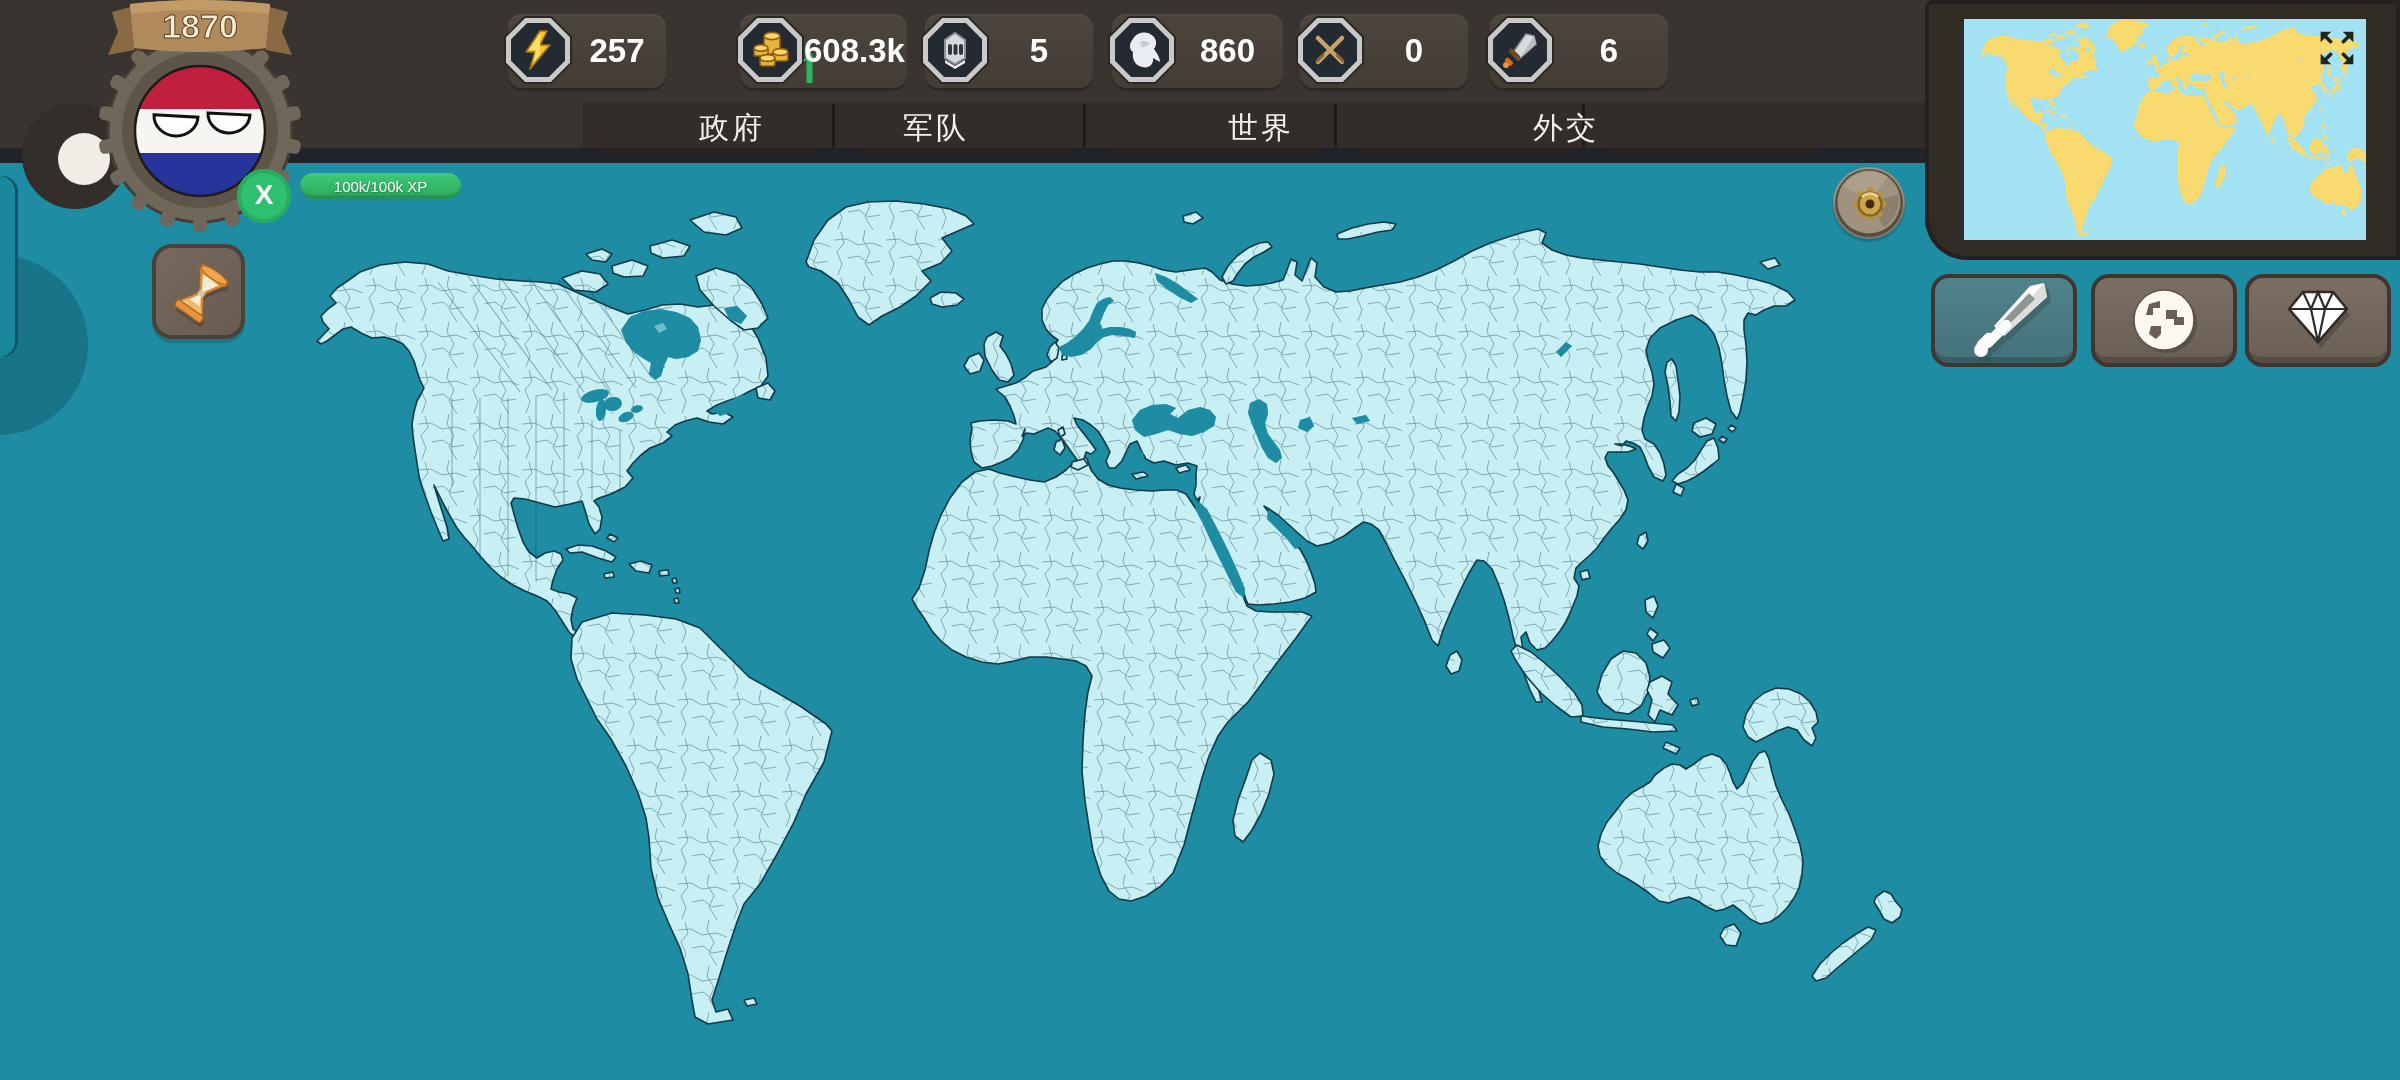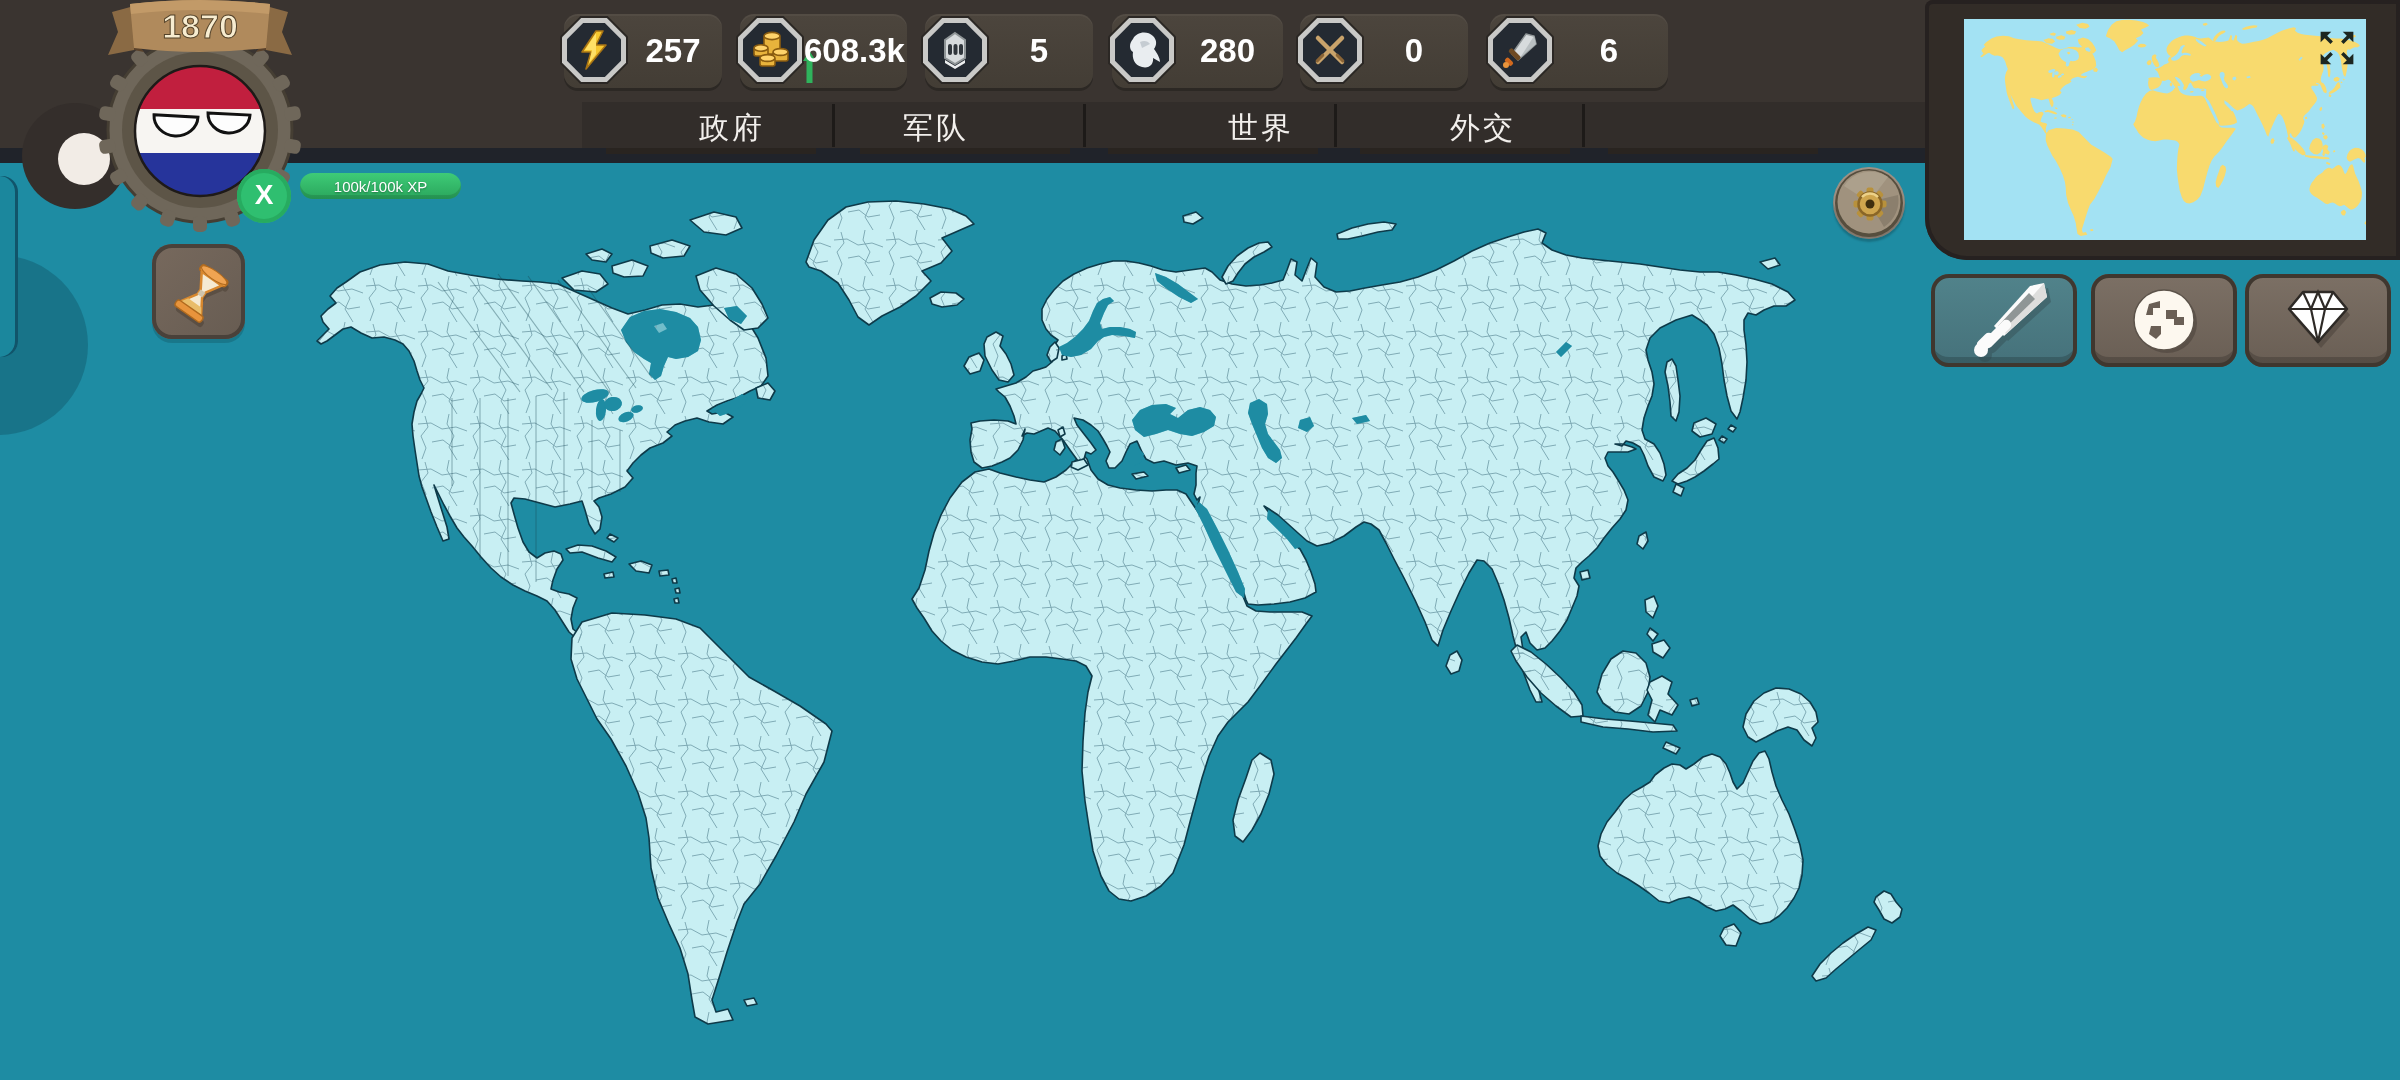--- a/index.html
+++ b/index.html
@@ -169,27 +169,27 @@
 <div class="abs" id="topbar"></div>
 <div class="abs" id="tabstrip"></div>
 <div class="abs" id="darkstrip"></div>
 <div class="abs tabdiv" style="left:832px"></div>
 <div class="abs tabdiv" style="left:1083px"></div>
 <div class="abs tabdiv" style="left:1334px"></div>
 <div class="abs tabdiv" style="left:1582px"></div>
 <div class="abs tabtxt" style="left:632px">政府</div>
 <div class="abs tabtxt" style="left:836px">军队</div>
 <div class="abs tabtxt" style="left:1161px">世界</div>
-<div class="abs tabtxt" style="left:1383px">外交</div>
+<div class="abs tabtxt" style="left:1466px">外交</div>
 <div class="abs cellshadow" style="left:606px;width:210px"></div>
 <div class="abs cellshadow" style="left:860px;width:210px"></div>
 <div class="abs cellshadow" style="left:1108px;width:210px"></div>
 <div class="abs cellshadow" style="left:1360px;width:210px"></div>
 <div class="abs cellshadow" style="left:1608px;width:210px"></div>
-<div class="abs pill" style="left:564px;width:158px">
+<div class="abs pill" style="left:508px;width:158px">
 <div class="octo" style="position:absolute;left:-4px;top:2px">
 <div class="oc" style="left:0;top:0;width:68px;height:68px;background:#2b2724"></div>
 <div class="oc" style="left:2px;top:2px;width:64px;height:64px;background:#c9c9c7"></div>
 <div class="oc" style="left:7px;top:7px;width:54px;height:54px;background:#242a32"></div>
 <div style="position:absolute;left:12px;top:12px;width:44px;height:44px"><svg width="44" height="44" viewBox="0 0 44 44">
             <path d="M24,3 L10,24 L19,24 L14,41 L34,17 L24,17 L31,3 Z" fill="#f6c62e" stroke="#a87414" stroke-width="1.6" stroke-linejoin="round"></path>
             <path d="M24,5 L13,22 L20,22 L17,35 L24,26 Z" fill="#ffe066"></path>
           </svg></div>
 </div>
 <div class="pilltxt" style="position:absolute;left:64px;width:90px">257</div>
@@ -235,21 +235,21 @@
 <div class="abs pill" style="left:1112px;width:171px">
 <div class="octo" style="position:absolute;left:-4px;top:2px">
 <div class="oc" style="left:0;top:0;width:68px;height:68px;background:#2b2724"></div>
 <div class="oc" style="left:2px;top:2px;width:64px;height:64px;background:#c9c9c7"></div>
 <div class="oc" style="left:7px;top:7px;width:54px;height:54px;background:#242a32"></div>
 <div style="position:absolute;left:12px;top:12px;width:44px;height:44px"><svg width="44" height="44" viewBox="0 0 44 44">
             <path d="M13,11 C16,4 27,2 33,8 C37,12 37,17 34,21 C37,25 40,30 40,34 L33,30 C34,36 29,41 22,39 C14,37 12,30 13,24 C9,22 9,15 13,11 Z" fill="#e9edf0"></path>
             <path d="M20,14 C24,12 28,13 30,16 L22,20 Z" fill="#c5ccd2"></path>
           </svg></div>
 </div>
-<div class="pilltxt" style="position:absolute;left:64px;width:103px">280</div>
+<div class="pilltxt" style="position:absolute;left:64px;width:103px">860</div>
 </div>
 <div class="abs pill" style="left:1300px;width:168px">
 <div class="octo" style="position:absolute;left:-4px;top:2px">
 <div class="oc" style="left:0;top:0;width:68px;height:68px;background:#2b2724"></div>
 <div class="oc" style="left:2px;top:2px;width:64px;height:64px;background:#c9c9c7"></div>
 <div class="oc" style="left:7px;top:7px;width:54px;height:54px;background:#242a32"></div>
 <div style="position:absolute;left:12px;top:12px;width:44px;height:44px"><svg width="44" height="44" viewBox="0 0 44 44">
             <g stroke="#c9a36b" stroke-width="4.5" stroke-linecap="round">
               <path d="M10,10 L34,34"></path>
               <path d="M34,10 L10,34"></path>

